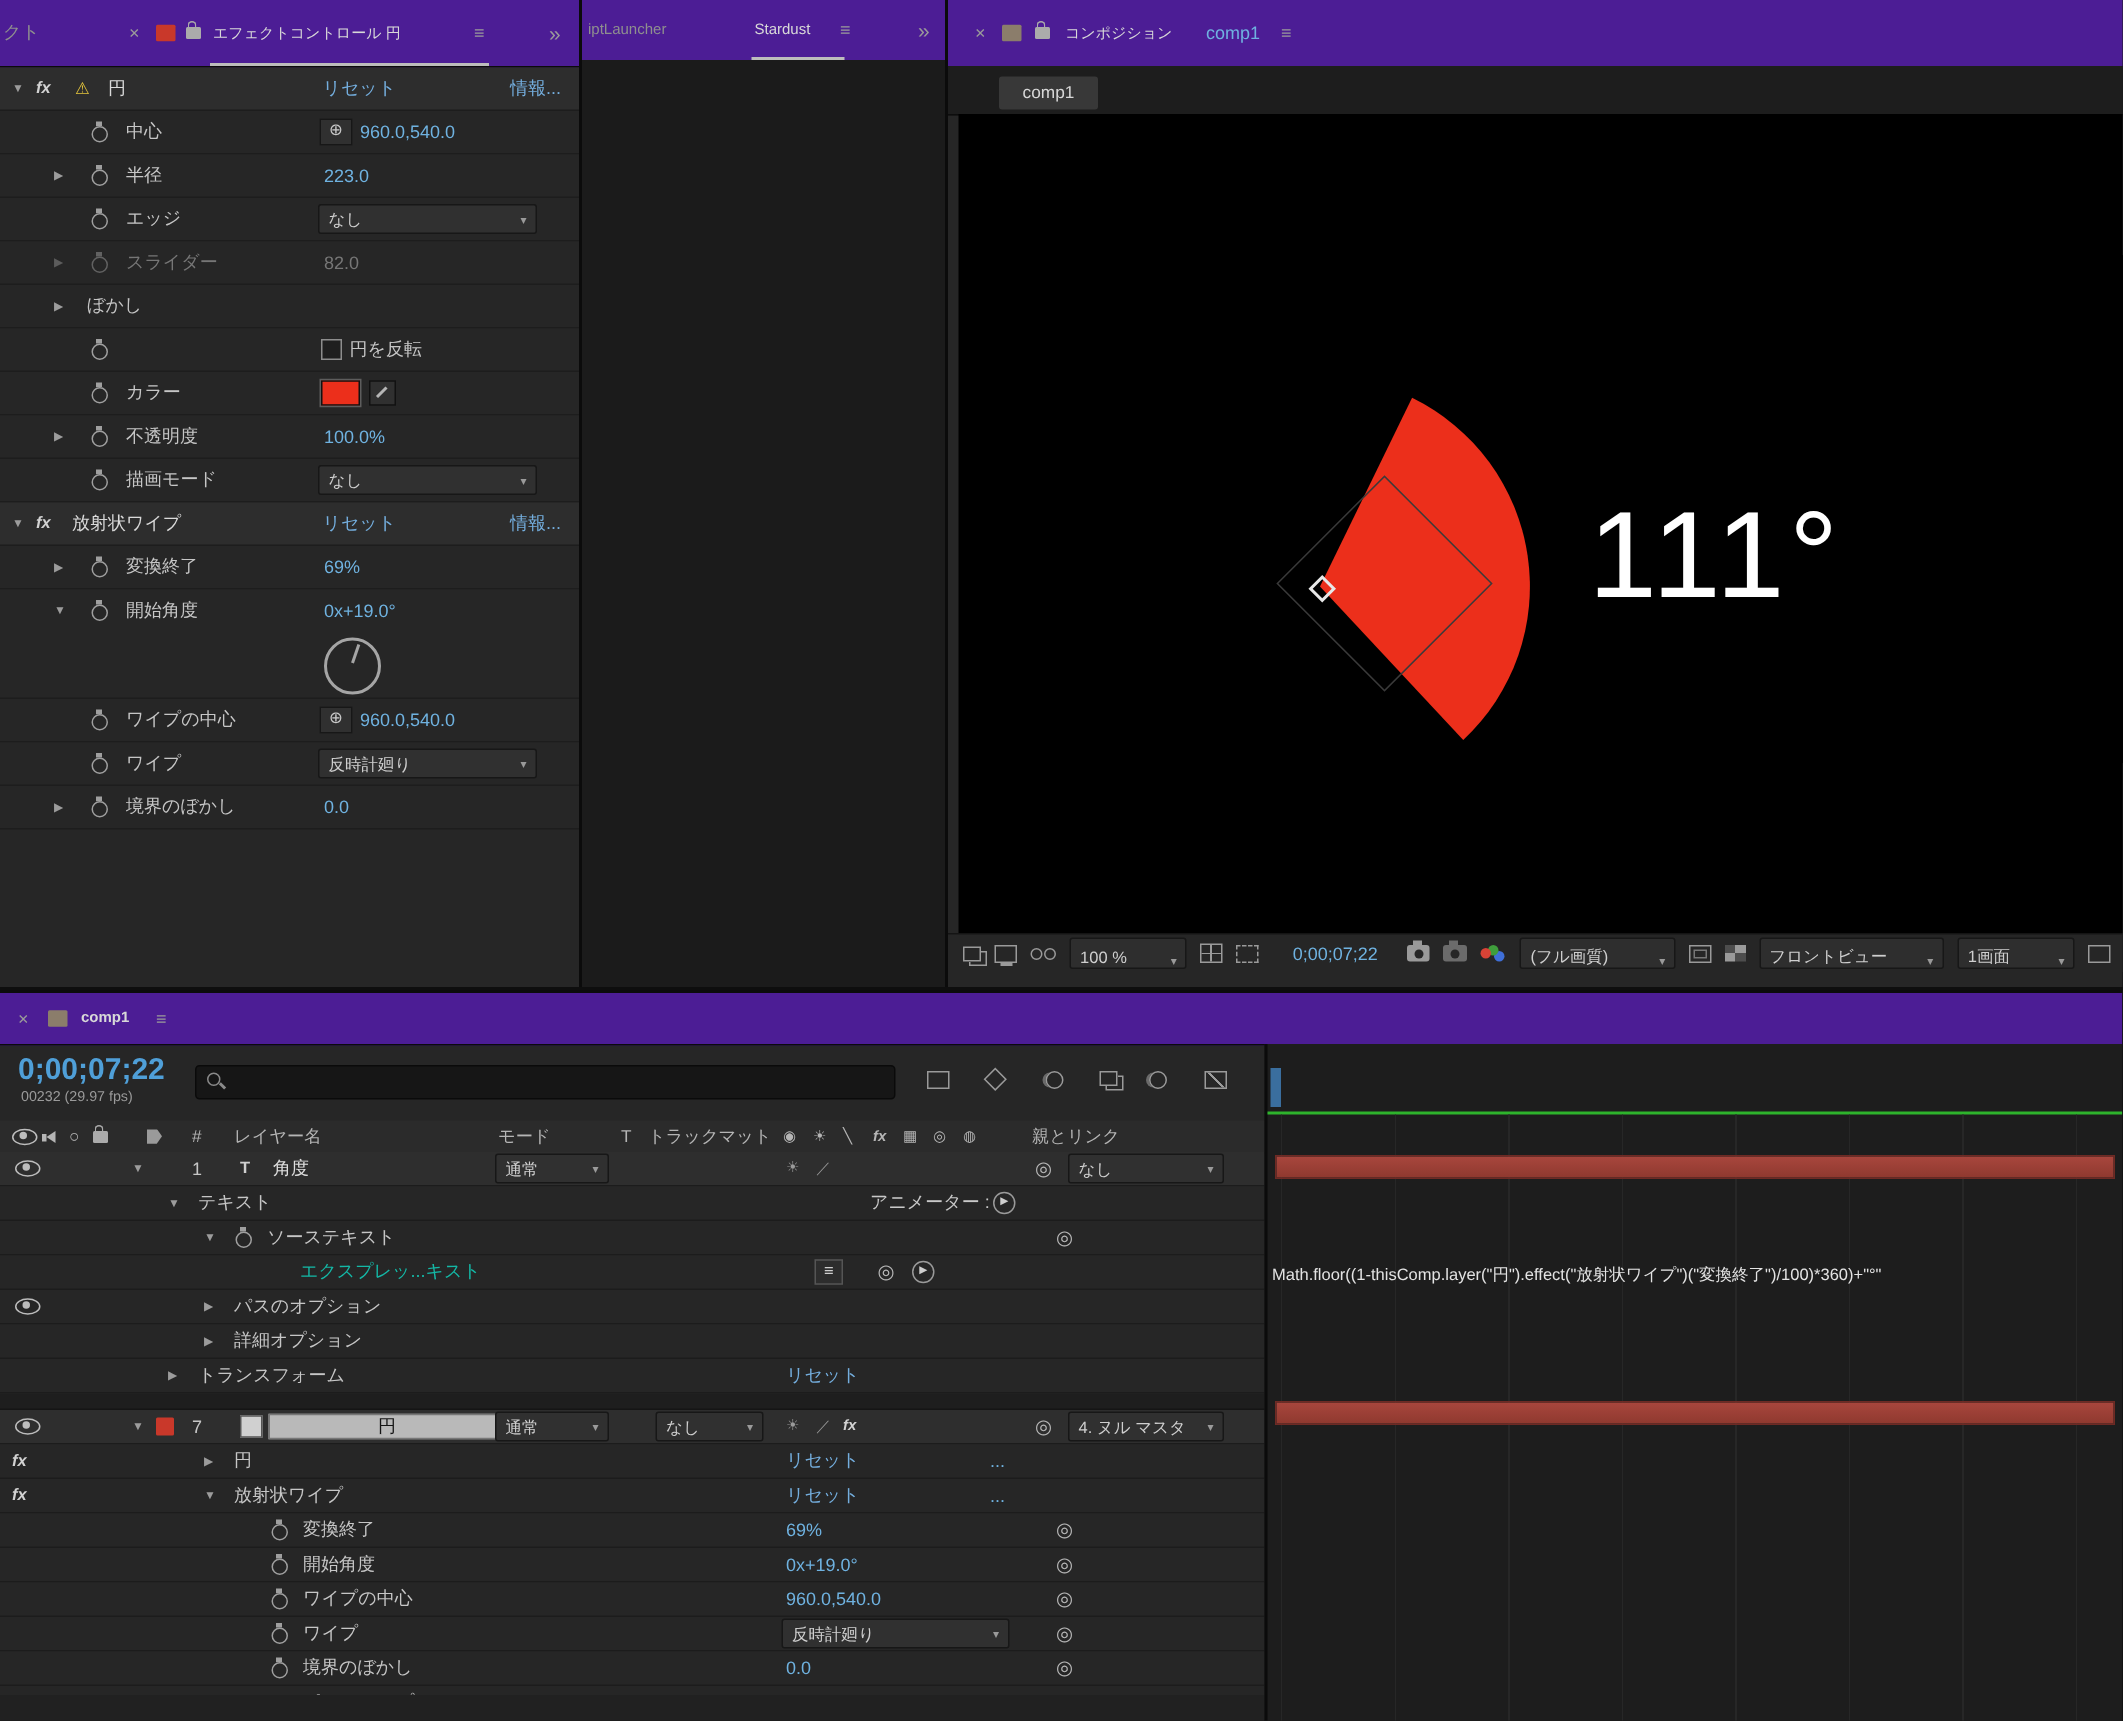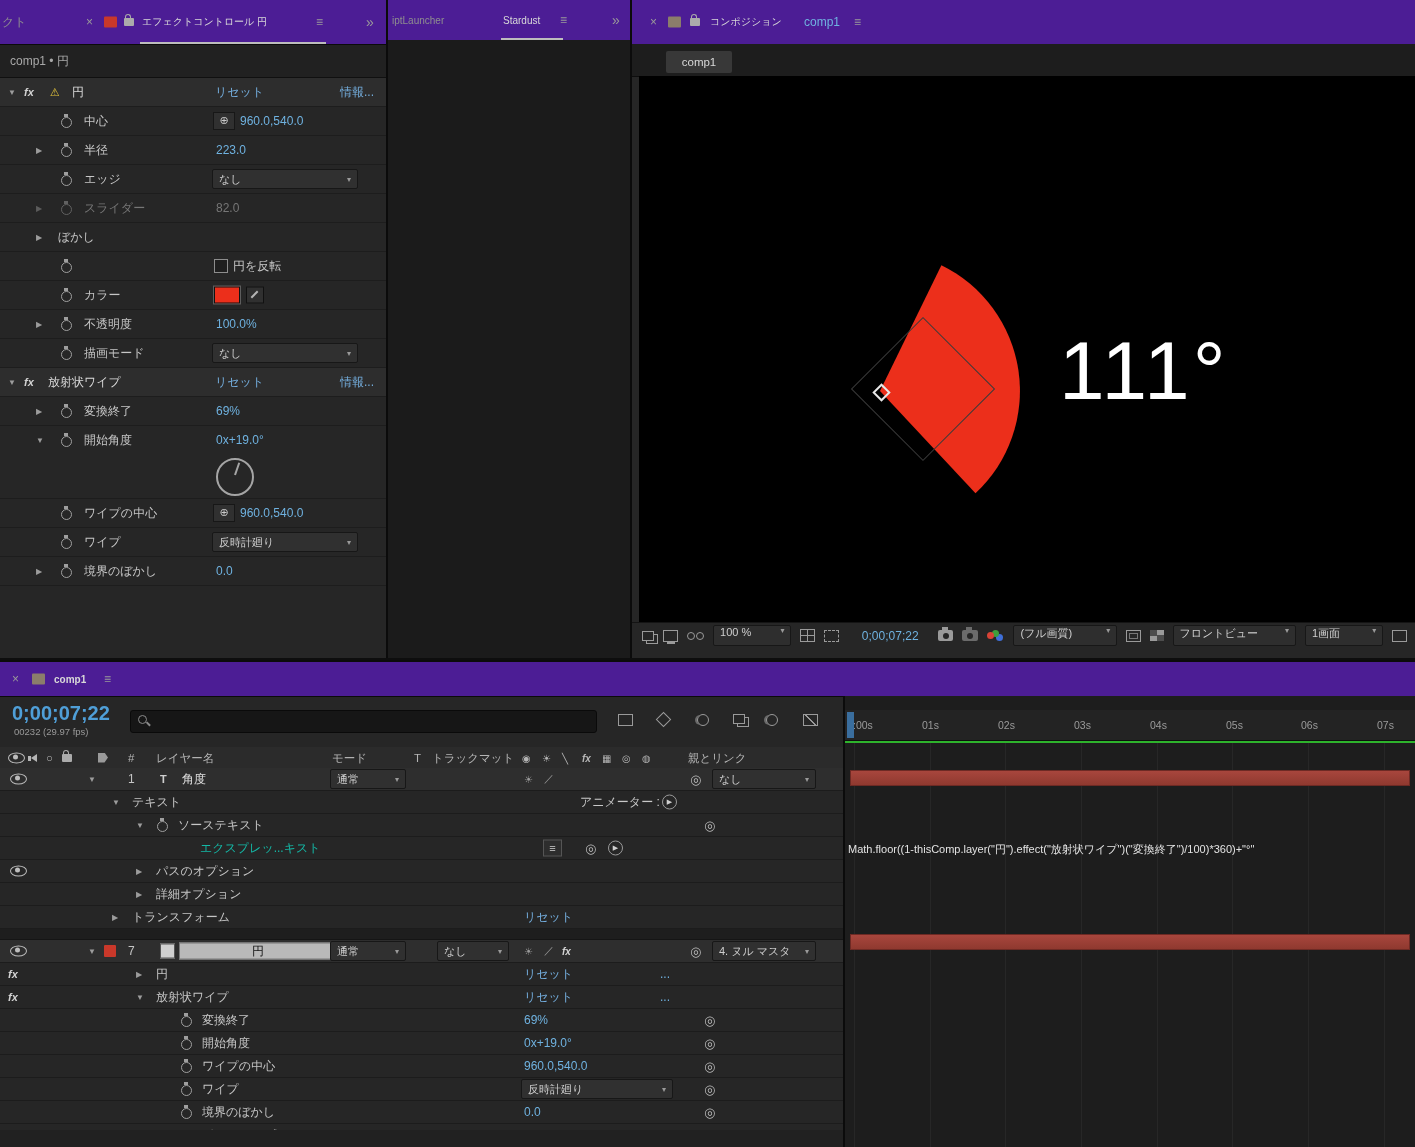--- a/index.html
+++ b/index.html
@@ -79,21 +79,21 @@
   .grd{width:13px;height:11px;border:1px solid #9a9a9a;background:linear-gradient(90deg,transparent 46%,#9a9a9a 46% 54%,transparent 54%),linear-gradient(transparent 46%,#9a9a9a 46% 54%,transparent 54%)}
   .roi{width:13px;height:10px;border:1px dashed #9a9a9a}
   .cam{width:16px;height:11px;background:#9a9a9a;border-radius:2px;position:relative}
   .cam::before{content:"";position:absolute;top:-3px;left:4px;width:6px;height:3px;background:#9a9a9a}
   .cam::after{content:"";position:absolute;left:5px;top:2.5px;width:6px;height:6px;border-radius:50%;background:#262626}
   .rgb{position:relative;width:18px;height:12px}
   .rgb::before{content:"";position:absolute;left:0;top:2px;width:7px;height:7px;border-radius:50%;background:#d84336;box-shadow:5px -2px 0 #3f9e3c,9px 2px 0 #3f6fd8}
   .tgt{width:13px;height:10px;border:1px solid #9a9a9a;position:relative}
   .tgt::after{content:"";position:absolute;inset:2px;border:1px solid #777}
   .chk{width:14px;height:11px;background:conic-gradient(#9a9a9a 25%,#4d4d4d 0 50%,#9a9a9a 0 75%,#4d4d4d 0)}
-  .dds{height:19px;display:flex;align-items:flex-start;gap:6px;padding:0 6px;background:#2e2e2e;border:1px solid #171717;border-radius:2px;font-size:11px;color:#cfcfcf}
+  .dds{height:19px;display:flex;align-items:flex-end;gap:6px;padding:0 6px;background:#2e2e2e;border:1px solid #171717;border-radius:2px;font-size:11px;color:#cfcfcf}
   .icbox{width:13px;height:10px;border:1px solid #9a9a9a}
   .icdia{width:9px;height:9px;border:1px solid #9a9a9a;transform:rotate(45deg)}
   .iccir{width:10px;height:10px;border:1px solid #9a9a9a;border-radius:50%;box-shadow:-3px 0 0 -1px #6a6a6a}
   .icgr{width:13px;height:10px;border:1px solid #9a9a9a;background:linear-gradient(45deg,transparent 45%,#9a9a9a 45% 55%,transparent 55%)}
   .sel-diamond{position:absolute;left:233px;top:262px;width:100px;height:100px;border:1px solid #3a3a3a;transform:rotate(45deg)}
   .fxpoint{position:absolute;left:236px;top:310px;width:9px;height:9px;border:2px solid #e8e8e8;transform:rotate(45deg)}
   .deg{position:absolute;left:420px;top:248px;font-size:82px;color:#ffffff;letter-spacing:3px}
   input.sinput{position:absolute;left:26px;top:1px;width:425px;height:17px;background:transparent;border:none;color:#ddd;font-size:11px;outline:none;font-family:inherit}
 </style>
 </head>
@@ -102,23 +102,20 @@
 <div class="panel" id="fx-panel" style="left:0;top:0;width:386px;height:658px">
   <div class="tabbar">
     <span class="p inact" style="left:2px;font-size:12px">クト</span>
     <span class="p" style="left:86px;color:#9a9a9a">×</span>
     <span class="p chip redc" style="left:104px"></span>
     <span class="p lk" style="left:124px"></span>
     <span class="p ttl" style="left:142px">エフェクトコントロール 円</span>
     <span class="p" style="left:316px;color:#9a9a9a">≡</span>
     <span class="p" style="left:366px;color:#9a9a9a;font-size:14px">»</span>
     <div style="position:absolute;left:140px;bottom:0;width:186px;height:2px;background:#bdbdbd"></div>
-  </div>
-  <div class="crumb">
-    <span class="p" style="left:10px">comp1 • 円</span>
   </div>
   <div>
 
     <div class="erow hdr">
       <span class="p tri" style="left:8px">▼</span>
       <span class="p fxb" style="left:24px">fx</span>
       <span class="p warn" style="left:50px">⚠</span>
       <span class="p" style="left:72px;color:#dadada">円</span>
       <span class="p lnk" style="left:215px">リセット</span>
       <span class="p lnk" style="right:12px">情報...</span>
@@ -489,30 +486,20 @@
 
     <div class="trow">
       <span class="p tri" style="left:158px">▶</span>
       <span class="p" style="left:178px">コンポジットオプション</span>
       <span class="p" style="left:524px;color:#cfcfcf;letter-spacing:2px">＋－</span>
     </div>
   </div>
   <div style="position:absolute;left:0;bottom:0;width:843px;height:19px;background:#212121"></div>
 
   <div id="graph">
-    <div class="ruler">
-      <span class="p" style="left:8px">:00s</span>
-      <span class="p" style="left:77px">01s</span>
-      <span class="p" style="left:153px">02s</span>
-      <span class="p" style="left:229px">03s</span>
-      <span class="p" style="left:305px">04s</span>
-      <span class="p" style="left:381px">05s</span>
-      <span class="p" style="left:456px">06s</span>
-      <span class="p" style="left:532px">07s</span>
-    </div>
     <div class="cti"></div>
     <div class="cache"></div>
     <div class="glines"></div>
     <div class="bar" style="top:74px"></div>
     <div class="expr">Math.floor((1-thisComp.layer("円").effect("放射状ワイプ")("変換終了")/100)*360)+"°"</div>
     <div class="bar" style="top:238px"></div>
   </div>
 </div>
 
 </body></html>

